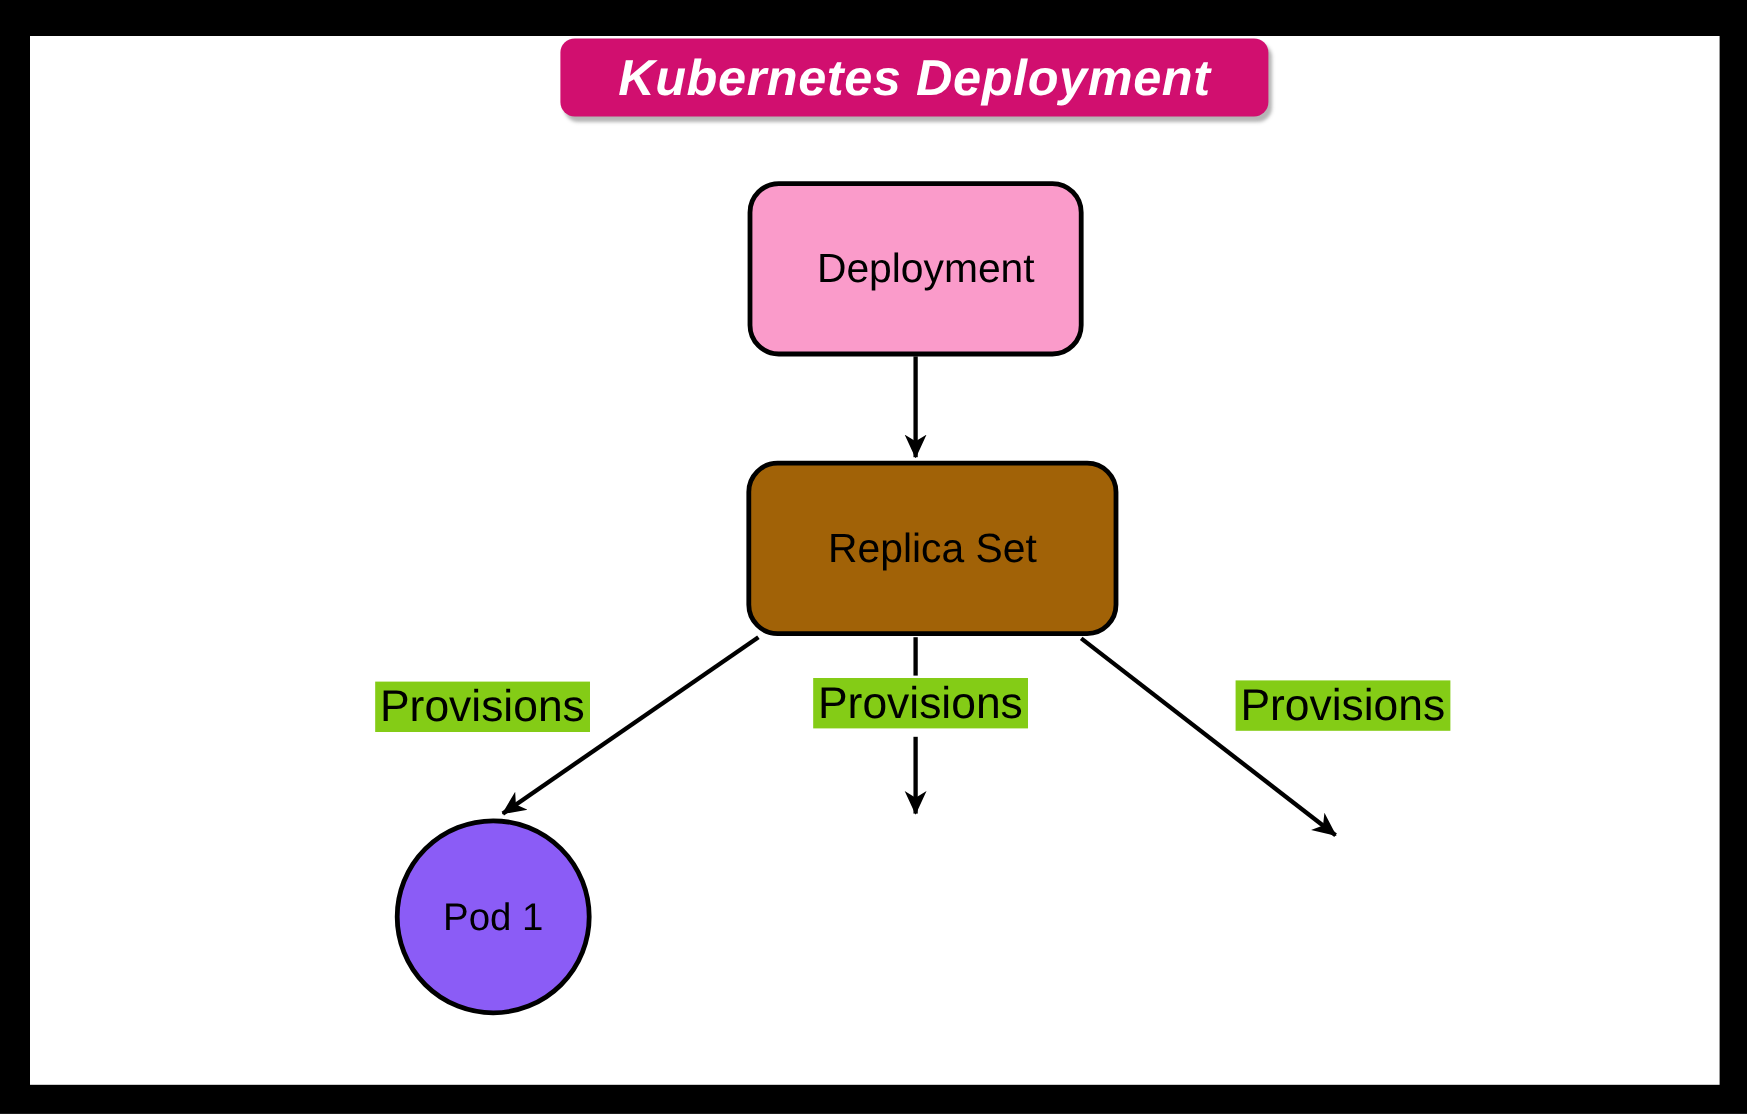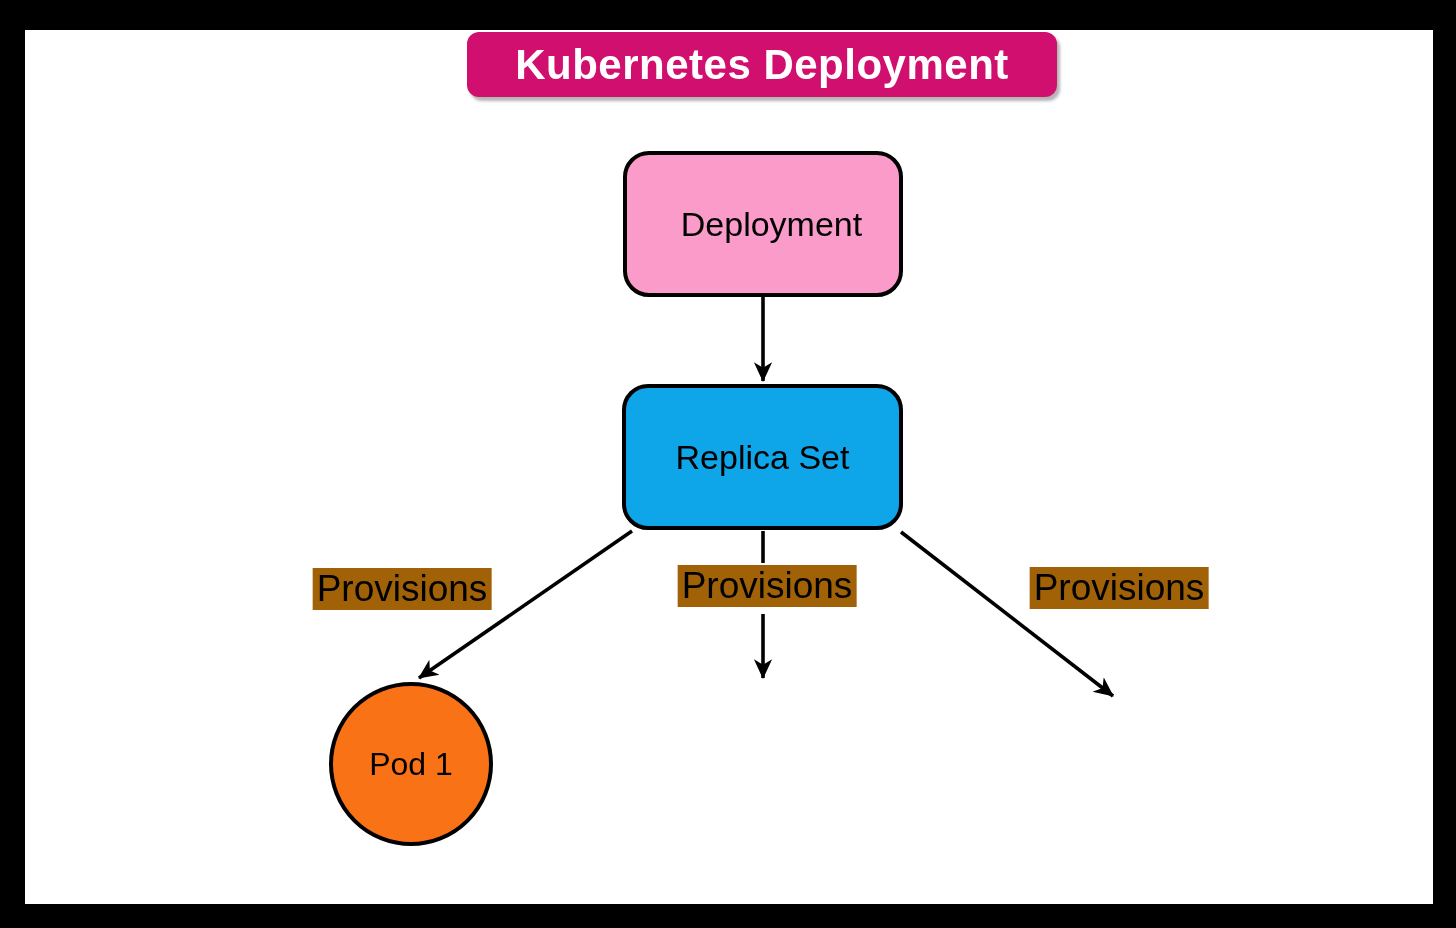--- a/index.html
+++ b/index.html
@@ -34,20 +34,21 @@
     background: #d10f6f;
     border-radius: 12px;
     box-shadow: 3px 4px 3px rgba(90, 90, 90, 0.45);
     display: flex;
     align-items: center;
     justify-content: center;
     color: #ffffff;
     font-size: 42px;
     font-weight: bold;
     letter-spacing: 0.5px;
+    font-style: italic;
   }
   .node-rect {
     position: absolute;
     border: 4px solid #000000;
     border-radius: 26px;
     display: flex;
     align-items: center;
     justify-content: center;
     font-size: 34px;
     color: #000000;
@@ -57,48 +58,48 @@
     left: 623px;
     top: 151px;
     width: 280px;
     height: 146px;
     background: #fa9bca;
     padding-left: 17px;
   }
   .node-replicaset {
     left: 622px;
     top: 384px;
-    width: 281px;
+    width: 310px;
     height: 146px;
-    background: #0ea5e9;
+    background: #a16207;
   }
   .node-circle {
     position: absolute;
     width: 164px;
     height: 164px;
     border: 4px solid #000000;
     border-radius: 50%;
-    background: #f97316;
+    background: #8b5cf6;
     display: flex;
     align-items: center;
     justify-content: center;
     font-size: 32px;
     color: #000000;
     box-sizing: border-box;
   }
   .node-pod1 { left: 329px; top: 682px; }
   .node-pod2 { left: 681px; top: 682px; }
   .node-pod3 { left: 1097px; top: 681px; }
   .edge-label {
     position: absolute;
     transform: translate(-50%, -50%);
     font-size: 37px;
     color: #000000;
     white-space: nowrap;
-    background: #a16207;
+    background: #84cc16;
     padding: 0 4px;
     text-align: center;
   }
   .label-left   { left: 402px;  top: 589px; }
   .label-middle { left: 767px;  top: 586px; }
   .label-right  { left: 1119px; top: 588px; }
   svg.edges {
     position: absolute;
     left: 0;
     top: 0;

